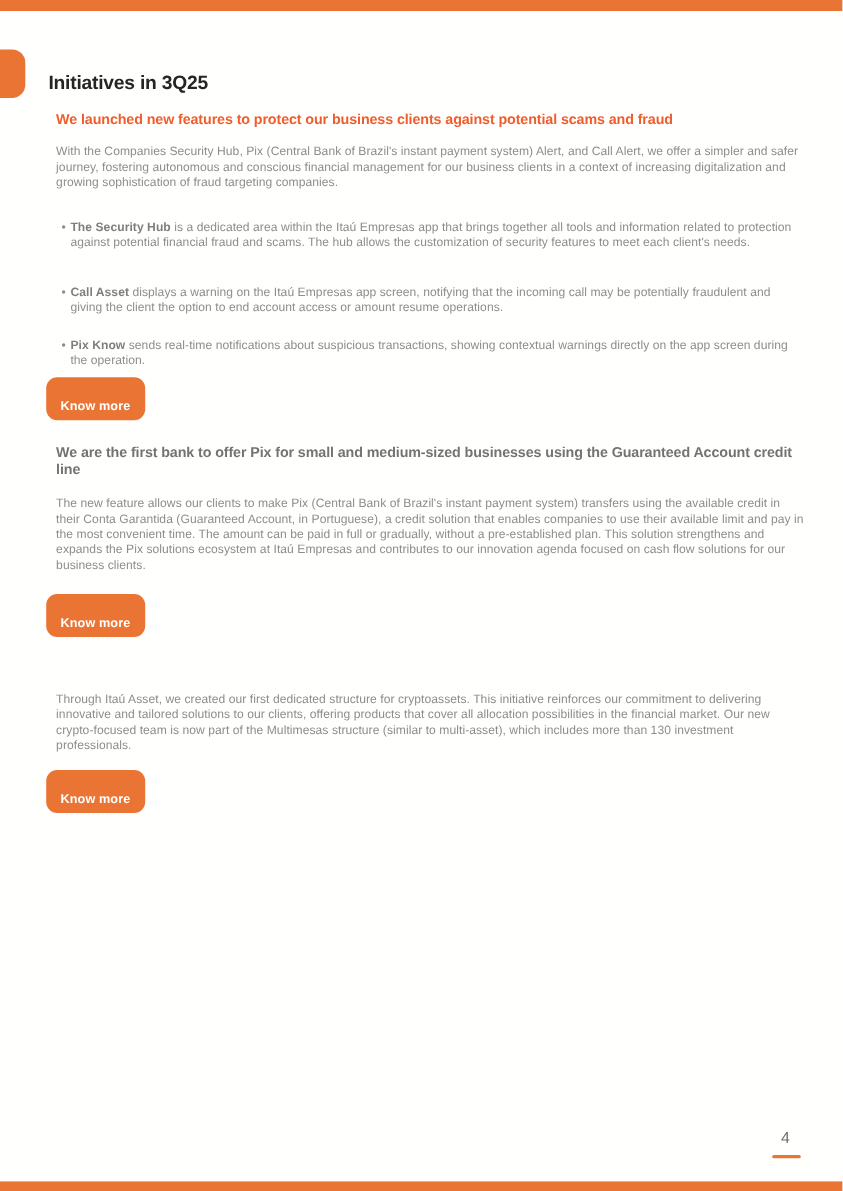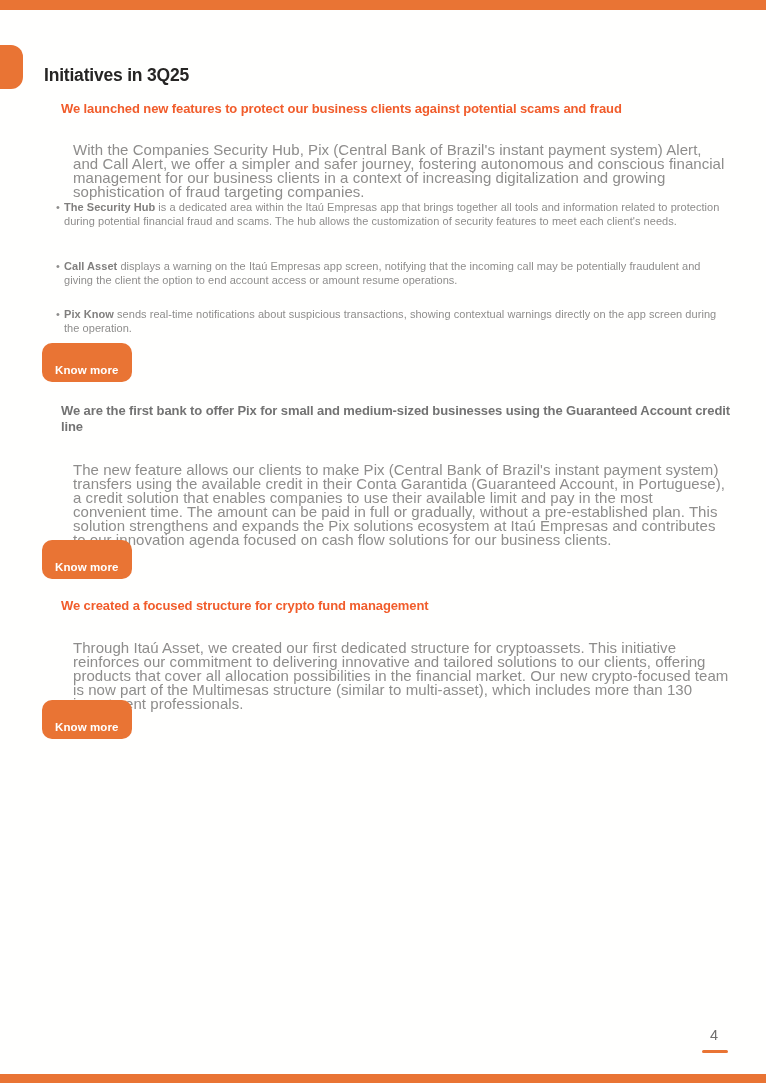--- a/index.html
+++ b/index.html
@@ -12,27 +12,27 @@
 
   .top-bar{position:absolute;left:0;top:0;width:766px;height:10px;}
   .bottom-bar{position:absolute;left:0;top:1074px;width:766px;height:9px;}
   .left-tab{position:absolute;left:0;top:45px;width:23px;height:44px;border-radius:0 12px 12px 0;}
 
   .page-title{
     position:absolute;left:44px;top:53px;width:600px;
     font-size:17.5px;font-weight:bold;color:#262524;letter-spacing:-0.2px;
   }
 
-  .section{position:absolute;left:61px;width:681px;}
+  .section{position:absolute;left:51px;width:681px;}
   .sec-heading{
     font-size:13px;font-weight:bold;line-height:16px;letter-spacing:-0.1px;
     margin:0;
   }
   .sec-intro{
-    font-size:15px;line-height:14px;color:#8E8D8C;margin:12px;letter-spacing:0.05px;
+    font-size:11px;line-height:14px;color:#8E8D8C;margin:0;letter-spacing:0.05px;
   }
   .bullet{position:absolute;left:56px;width:668px;font-size:11px;line-height:14px;color:#8E8D8C;}
   .bullet .dot{position:absolute;left:0;top:0;color:#8E8D8C;}
   .bullet p{margin:0 0 0 8px;letter-spacing:0.05px;}
   .bullet strong{color:#807F7E;margin-top:44px;}
 
   .know-more{
     position:absolute;left:42px;
     display:inline-block;border:none;cursor:pointer;
     color:#FFFFFF;font-family:inherit;font-size:11.5px;font-weight:bold;
@@ -59,44 +59,41 @@
 
   <div class="section" style="top:101px">
     <h2 class="sec-heading heading-fg" style="color: rgb(241, 92, 43);">We launched new features to protect our business clients against potential scams and fraud</h2>
   </div>
   <div class="section" style="top:131px">
     <p class="sec-intro">With the Companies Security Hub, Pix (Central Bank of Brazil's instant payment system) Alert, and Call Alert, we offer a simpler and safer journey, fostering autonomous and conscious financial management for our business clients in a context of increasing digitalization and growing sophistication of fraud targeting companies.</p>
   </div>
 
   <div class="bullet" style="top:200px">
     <span class="dot">•</span>
-    <p><strong>The Security Hub</strong><span> is a dedicated area within the Itaú Empresas app that brings together all tools and information related to protection during potential financial fraud and scams. The hub allows the customization of security features to meet each client's needs.</span></p>
+    <p><strong>The Security Hub</strong><span> is a dedicated area within the Itaú Empresas app that brings together all tools and information related to protection against potential financial fraud and scams. The hub allows the customization of security features to meet each client's needs.</span></p>
   </div>
   <div class="bullet" style="top:259px">
     <span class="dot">•</span>
     <p><strong>Call Asset</strong><span> displays a warning on the Itaú Empresas app screen, notifying that the incoming call may be potentially fraudulent and giving the client the option to end account access or amount resume operations.</span></p>
   </div>
   <div class="bullet" style="top:307px">
     <span class="dot">•</span>
     <p><strong>Pix Know</strong><span> sends real-time notifications about suspicious transactions, showing contextual warnings directly on the app screen during the operation.</span></p>
   </div>
 
   <button class="know-more accent-bg" style="top: 343px; background: rgb(233, 116, 52);">Know more</button>
 
   <div class="section" style="top:403px">
     <h2 class="sec-heading heading-fg" style="color: #737373;">We are the first bank to offer Pix for small and medium-sized businesses using the Guaranteed Account credit line</h2>
   </div>
   <div class="section" style="top:451px">
     <p class="sec-intro">The new feature allows our clients to make Pix (Central Bank of Brazil's instant payment system) transfers using the available credit in their Conta Garantida (Guaranteed Account, in Portuguese), a credit solution that enables companies to use their available limit and pay in the most convenient time. The amount can be paid in full or gradually, without a pre-established plan. This solution strengthens and expands the Pix solutions ecosystem at Itaú Empresas and contributes to our innovation agenda focused on cash flow solutions for our business clients.</p>
   </div>
   <button class="know-more accent-bg" style="top: 540px; background: rgb(233, 116, 52);">Know more</button>
 
-  <div class="section" style="top:598px">
-    <h2 class="sec-heading heading-fg" style="color: rgb(241, 92, 43);">We created a focused structure for crypto fund management</h2>
-  </div>
   <div class="section" style="top:629px">
     <p class="sec-intro">Through Itaú Asset, we created our first dedicated structure for cryptoassets. This initiative reinforces our commitment to delivering innovative and tailored solutions to our clients, offering products that cover all allocation possibilities in the financial market. Our new crypto-focused team is now part of the Multimesas structure (similar to multi-asset), which includes more than 130 investment professionals.</p>
   </div>
   <button class="know-more accent-bg" style="top: 700px; background: rgb(233, 116, 52);">Know more</button>
 
   <div class="page-number">4</div>
   <div class="page-number-underline accent-bg" style="background: rgb(233, 116, 52);"></div>
 
   <div class="bottom-bar accent-bg" style="background: rgb(233, 116, 52);"></div>
 </div>

